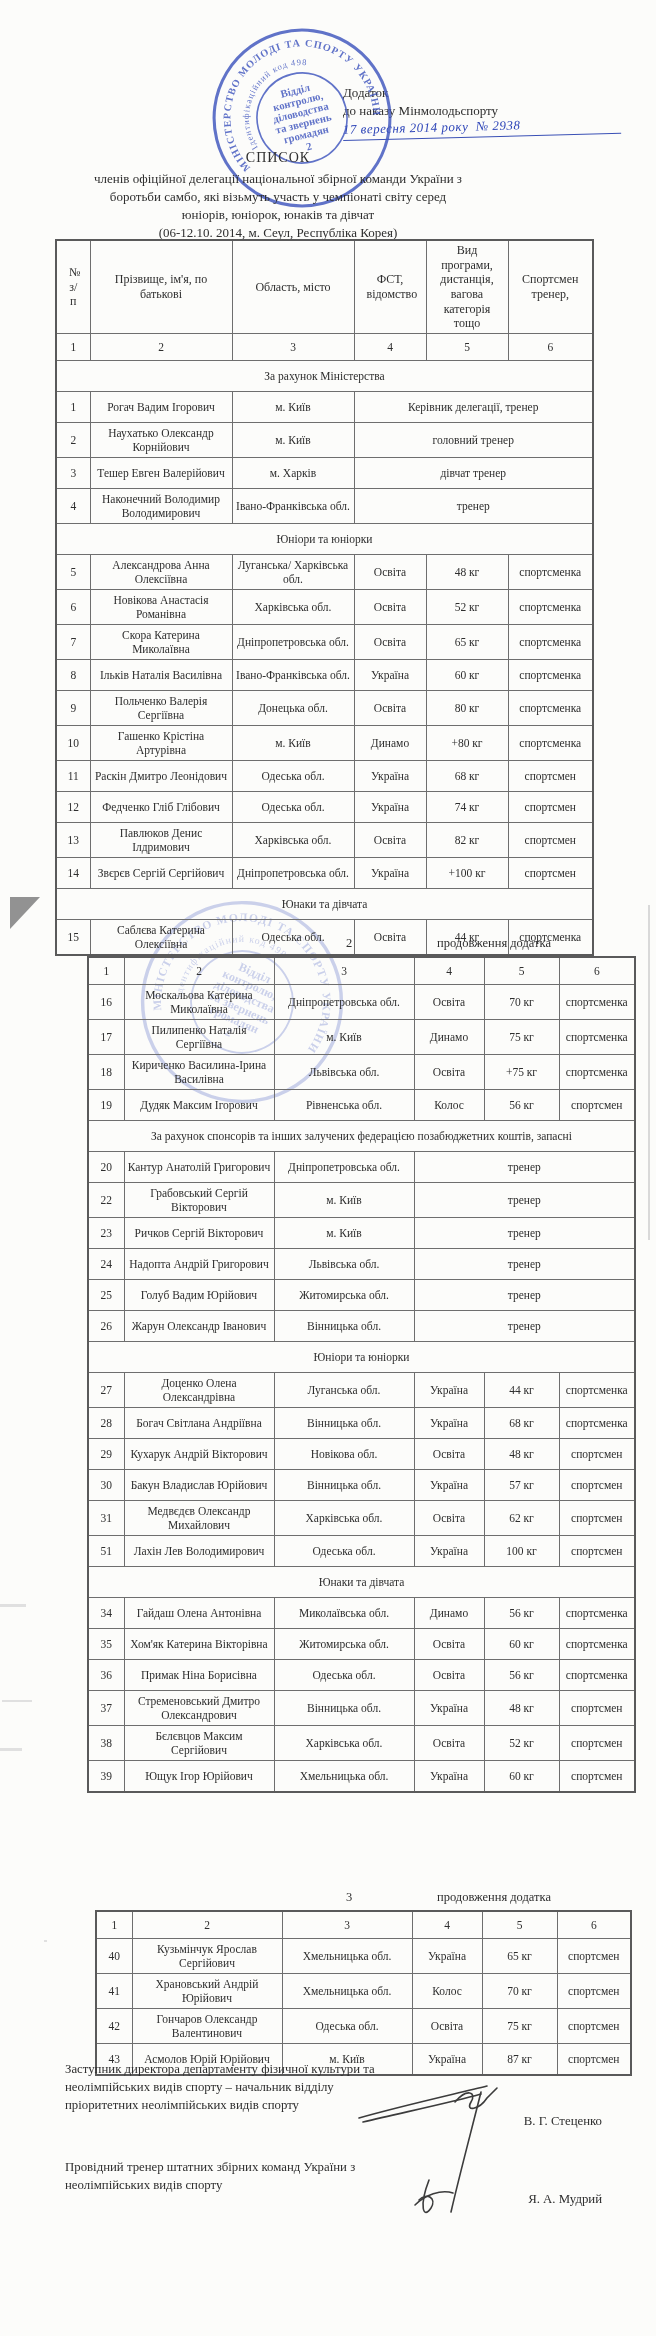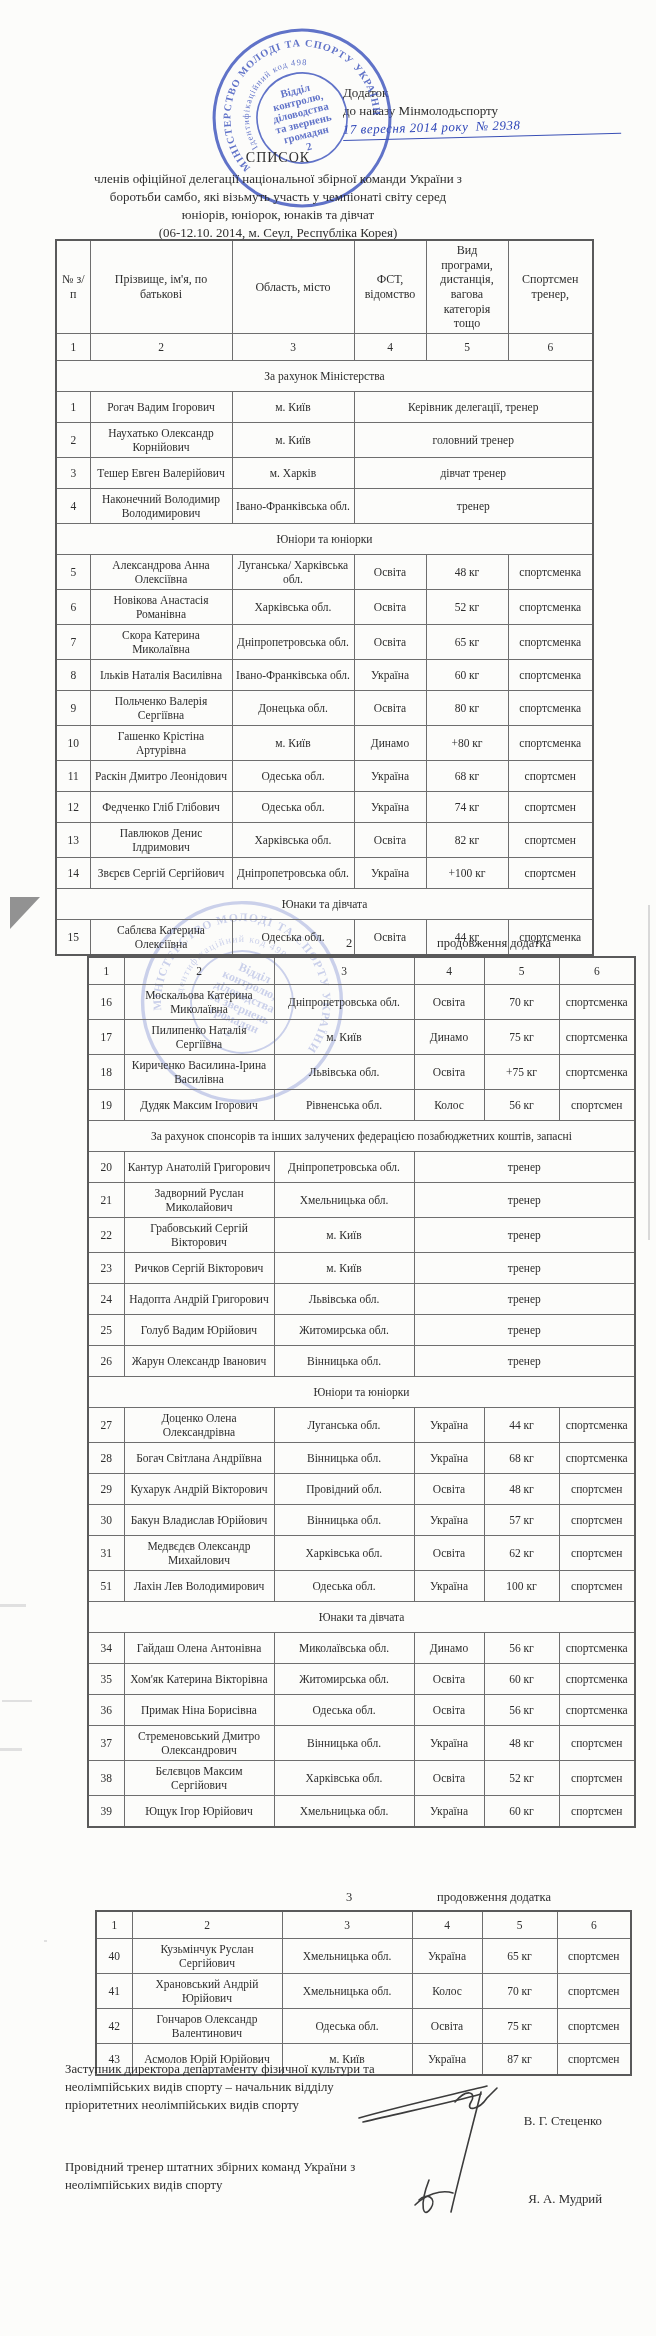--- a/index.html
+++ b/index.html
@@ -26,21 +26,21 @@
   .title-heading{font-size:14px;letter-spacing:1px;margin-bottom:4px;}
   .title-line{font-size:13px;line-height:1.38;}
   
   table.t{border-collapse:collapse;table-layout:fixed;background:transparent;position:relative;z-index:2;}
   table.t th,table.t td{
     border:1px solid #6e6e6e;font-weight:normal;
     font-size:11.5px;line-height:1.22;text-align:center;vertical-align:middle;
     padding:3px 3px;color:#2e2e2e;overflow:hidden;
   }
   table.t{border:2px solid #5a5a5a;}
-  table.t th{font-size:12px;height:62px;padding:2px 4px;}
+  table.t th{font-size:12px;height:62px;padding:2px 12px;}
   tr.nums td{height:14px;padding:1px;}
   td.section-cell{font-size:12.2px;height:18px;padding:2px;}
   td.c-name{text-align:left;padding-left:7px;}
   td.c-num{padding-left:1px;padding-right:1px;}
   table.t td{height:24px;}
   .tbl-wrap{position:absolute;z-index:2;}
   .tbl1{left:55px;top:239px;width:537px;}
   .tbl2{left:87px;top:956px;width:547px;}
   .tbl3{left:95px;top:1910px;width:535px;}
   
@@ -359,26 +359,20 @@
           <tr>
             <td class="section-cell" colspan="6">За рахунок спонсорів та інших залучених федерацією позабюджетних коштів, запасні</td>
           </tr>
           <tr>
             <td class="c-num">20</td>
             <td class="c-name">Кантур Анатолій Григорович</td>
             <td>Дніпропетровська обл.</td>
             <td colspan="3">тренер</td>
           </tr>
           <tr>
-            <td class="c-num">21</td>
-            <td class="c-name">Задворний Руслан Миколайович</td>
-            <td>Хмельницька обл.</td>
-            <td colspan="3">тренер</td>
-          </tr>
-          <tr>
             <td class="c-num">22</td>
             <td class="c-name">Грабовський Сергій Вікторович</td>
             <td>м. Київ</td>
             <td colspan="3">тренер</td>
           </tr>
           <tr>
             <td class="c-num">23</td>
             <td class="c-name">Ричков Сергій Вікторович</td>
             <td>м. Київ</td>
             <td colspan="3">тренер</td>
@@ -416,21 +410,21 @@
             <td class="c-num">28</td>
             <td class="c-name">Богач Світлана Андріївна</td>
             <td>Вінницька обл.</td>
             <td>Україна</td>
             <td>68 кг</td>
             <td>спортсменка</td>
           </tr>
           <tr>
             <td class="c-num">29</td>
             <td class="c-name">Кухарук Андрій Вікторович</td>
-            <td>Провідний обл.</td>
+            <td>Новікова обл.</td>
             <td>Освіта</td>
             <td>48 кг</td>
             <td>спортсмен</td>
           </tr>
           <tr>
             <td class="c-num">30</td>
             <td class="c-name">Бакун Владислав Юрійович</td>
             <td>Вінницька обл.</td>
             <td>Україна</td>
             <td>57 кг</td>
@@ -526,21 +520,21 @@
           <tr class="nums">
             <td>1</td>
             <td>2</td>
             <td>3</td>
             <td>4</td>
             <td>5</td>
             <td>6</td>
           </tr>
           <tr>
             <td class="c-num">40</td>
-            <td class="c-name">Кузьмінчук Руслан Сергійович</td>
+            <td class="c-name">Кузьмінчук Ярослав Сергійович</td>
             <td>Хмельницька обл.</td>
             <td>Україна</td>
             <td>65 кг</td>
             <td>спортсмен</td>
           </tr>
           <tr>
             <td class="c-num">41</td>
             <td class="c-name">Храновський Андрій Юрійович</td>
             <td>Хмельницька обл.</td>
             <td>Колос</td>

